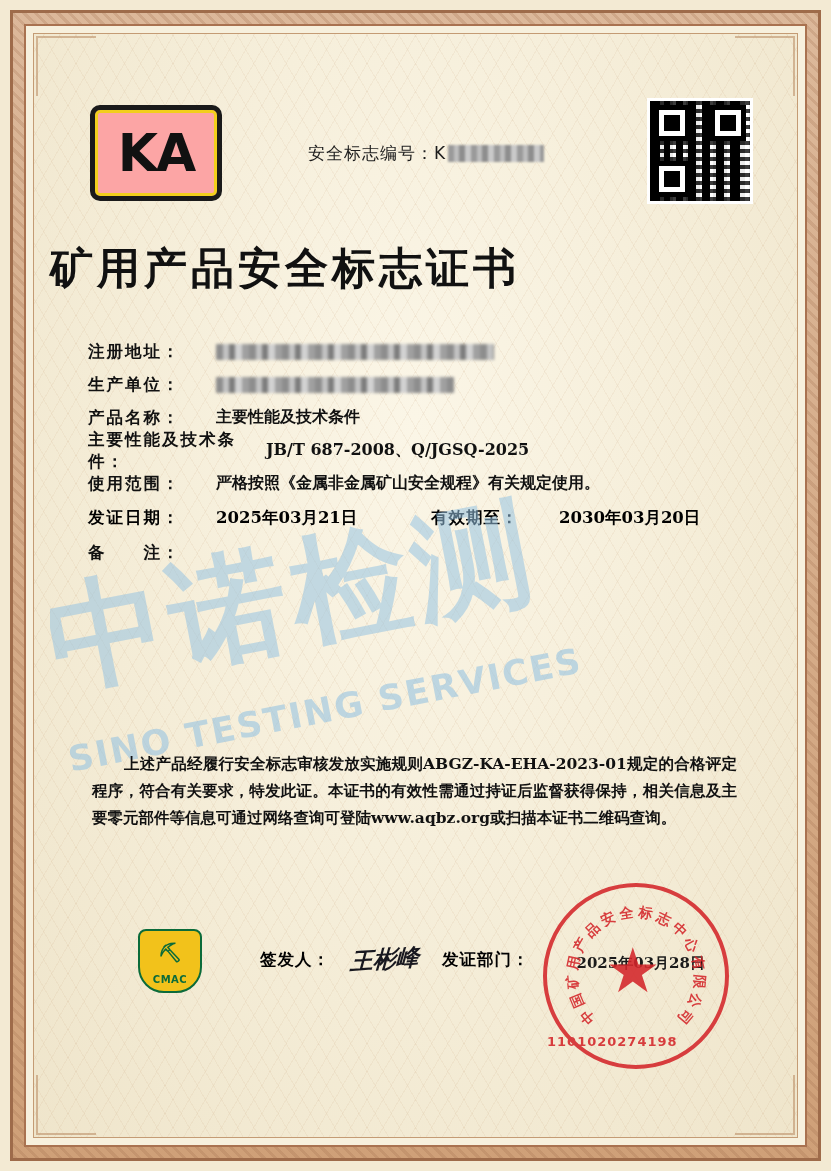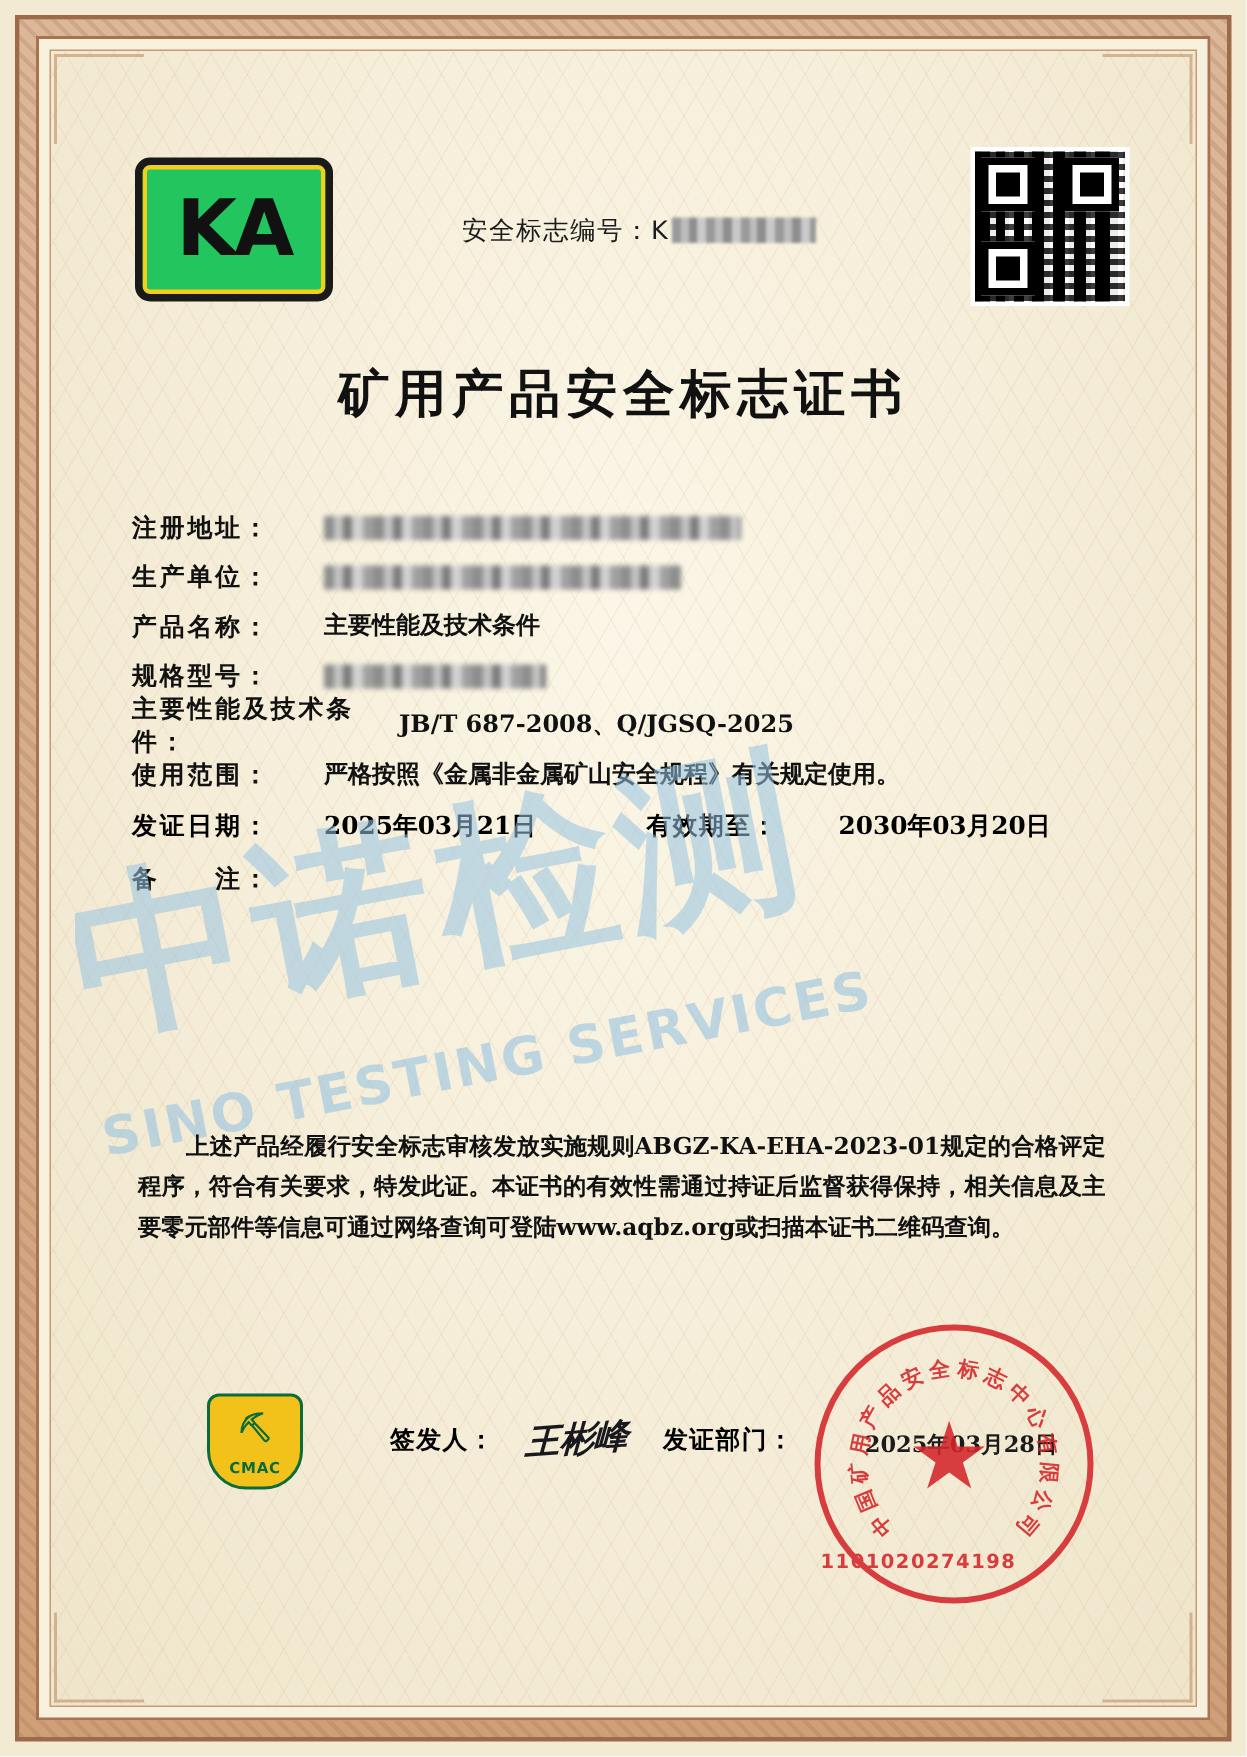--- a/index.html
+++ b/index.html
@@ -51,21 +51,21 @@
   .corner.tr{right:36px;top:36px;border-left:none;border-bottom:none;}
   .corner.bl{left:36px;bottom:36px;border-right:none;border-top:none;}
   .corner.br{right:36px;bottom:36px;border-left:none;border-top:none;}
 
   
   .content{position:absolute;left:50px;top:50px;right:50px;bottom:50px;}
 
   
   .ka-logo{
     position:absolute;left:40px;top:55px;width:122px;height:86px;
-    background:#22c55e;border:5px solid #1a1a1a;border-radius:10px;
+    background:#fca5a5;border:5px solid #1a1a1a;border-radius:10px;
     display:flex;align-items:center;justify-content:center;
     box-shadow:inset 0 0 0 3px #f2cf1c;
   }
   .ka-logo span{
     font-family:"DejaVu Sans","Liberation Sans",sans-serif;
     font-weight:bold;font-size:52px;color:#111;letter-spacing:-2px;
     line-height:1;
   }
   
   .cert-no{
@@ -96,23 +96,23 @@
     mix-blend-mode:multiply;opacity:.9;
   }
   .qr-eye{position:absolute;width:26px;height:26px;border:5px solid #000;background:#fff;}
   .qr-eye i{position:absolute;inset:5px;background:#000;display:block;}
   .qr-eye.a{left:4px;top:4px;}
   .qr-eye.b{right:4px;top:4px;}
   .qr-eye.c{left:4px;bottom:4px;}
 
   
   .title{
-    position:absolute;left:0;right:0;top:190px;text-align:center;
-    font-family:"DejaVu Serif","Liberation Serif",serif;
-    font-weight:bold;font-size:34px;letter-spacing:4px;color:#111;
+    position:absolute;left:0;right:0;top:190px;
+    font-family:"DejaVu Serif","Liberation Serif",serif;
+    font-weight:bold;font-size:43px;letter-spacing:4px;color:#111;
   }
 
   
   .fields{position:absolute;left:38px;top:285px;right:20px;}
   .row{display:flex;align-items:center;height:33px;font-size:16.5px;color:#111;}
   .row .lab{
     width:128px;flex:none;letter-spacing:2px;font-weight:bold;
     font-family:"DejaVu Serif","Liberation Serif",serif;
   }
   .row .val{
@@ -271,24 +271,20 @@
         <div class="lab">生产单位：</div>
         <div class="val"><span class="blur" style="width:238px"></span></div>
       </div>
 
 
       <div class="row">
         <div class="lab">产品名称：</div>
         <div class="val">主要性能及技术条件</div>
       </div>
 
-      <div class="row">
-        <div class="lab">规格型号：</div>
-        <div class="val"><span class="blur" style="width:148px"></span></div>
-      </div>
 
       <div class="row">
         <div class="lab" style="width:178px">主要性能及技术条件：</div>
         <div class="val">JB/T 687-2008、Q/JGSQ-2025</div>
       </div>
 
       <div class="row">
         <div class="lab">使用范围：</div>
         <div class="val">严格按照《金属非金属矿山安全规程》有关规定使用。</div>
       </div>

